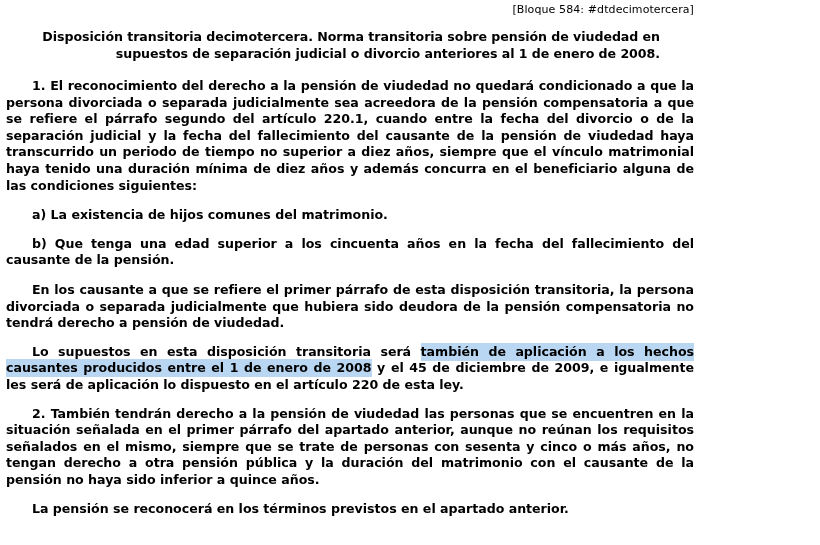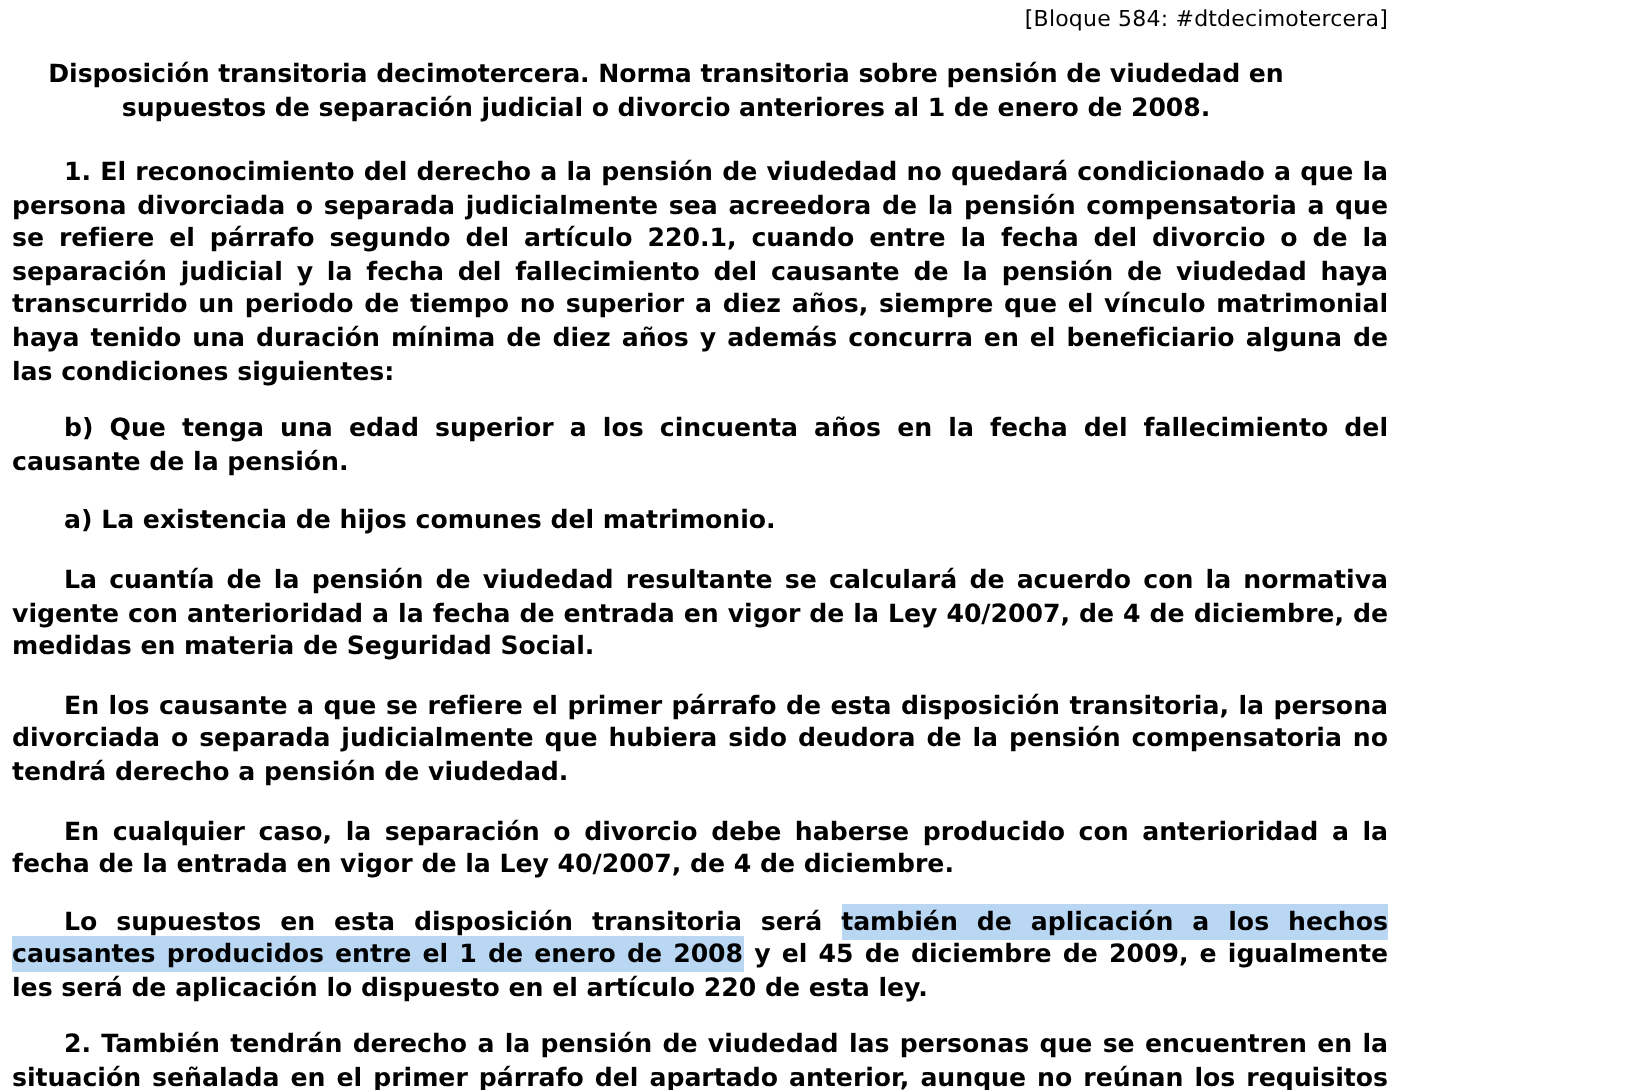--- a/index.html
+++ b/index.html
@@ -30,21 +30,21 @@
     color: #000000;
     padding-top: 3px;
     padding-right: 0px;
     letter-spacing: 0.1px;
     white-space: nowrap;
   }
   .doc-title {
     font-size: 12.6px;
     font-weight: bold;
     line-height: 16.5px;
-    text-align: center;
+    text-align: right;
     margin: 12px 0 0 0;
     padding-right: 34px;
     letter-spacing: -0.05px;
   }
   p.para {
     font-size: 12.6px;
     line-height: 16.6px;
     text-align: justify;
     text-justify: inter-word;
     margin: 0;
@@ -78,28 +78,27 @@
 <body>
 
 <div class="page">
 
   <div class="block-tag">[Bloque 584: #dtdecimotercera]</div>
 
   <h1 class="doc-title">Disposición transitoria decimotercera. Norma transitoria sobre pensión de viudedad en supuestos de separación judicial o divorcio anteriores al 1 de enero de 2008.</h1>
 
   <p class="para indent first-body">1. El reconocimiento del derecho a la pensión de viudedad no quedará condicionado a que la persona divorciada o separada judicialmente sea acreedora de la pensión compensatoria a que se refiere el párrafo segundo del artículo 220.1, cuando entre la fecha del divorcio o de la separación judicial y la fecha del fallecimiento del causante de la pensión de viudedad haya transcurrido un periodo de tiempo no superior a diez años, siempre que el vínculo matrimonial haya tenido una duración mínima de diez años y además concurra en el beneficiario alguna de las condiciones siguientes:</p>
 
+  <p class="para indent spaced">a) La existencia de hijos comunes del matrimonio.</p>
+
   <p class="para indent spaced-sm">b) Que tenga una edad superior a los cincuenta años en la fecha del fallecimiento del causante de la pensión.</p>
 
-  <p class="para indent spaced">a) La existencia de hijos comunes del matrimonio.</p>
-
-  <p class="para indent spaced">La cuantía de la pensión de viudedad resultante se calculará de acuerdo con la normativa vigente con anterioridad a la fecha de entrada en vigor de la Ley 40/2007, de 4 de diciembre, de medidas en materia de Seguridad Social.</p>
 
   <p class="para indent spaced">En los causante a que se refiere el primer párrafo de esta disposición transitoria, la persona divorciada o separada judicialmente que hubiera sido deudora de la pensión compensatoria no tendrá derecho a pensión de viudedad.</p>
 
-  <p class="para indent spaced">En cualquier caso, la separación o divorcio debe haberse producido con anterioridad a la fecha de la entrada en vigor de la Ley 40/2007, de 4 de diciembre.</p>
 
   <p class="para indent spaced-sm"><span>Lo supuestos en esta disposición transitoria será </span><span class="hl" style="background-color: rgb(185, 215, 242);">también de aplicación a los hechos causantes producidos entre el 1 de enero de 2008</span><span class="nowrap-tail"> y el 45 de diciembre de 2009, e igualmente les será de aplicación lo dispuesto en el artículo 220 de esta ley.</span></p>
 
   <p class="para indent spaced-sm">2. También tendrán derecho a la pensión de viudedad las personas que se encuentren en la situación señalada en el primer párrafo del apartado anterior, aunque no reúnan los requisitos señalados en el mismo, siempre que se trate de personas con sesenta y cinco o más años, no tengan derecho a otra pensión pública y la duración del matrimonio con el causante de la pensión no haya sido inferior a quince años.</p>
 
+  <p class="para indent spaced">La pensión se reconocerá en los términos previstos en el apartado anterior.</p>
 
 </div>
 
 </body></html>

